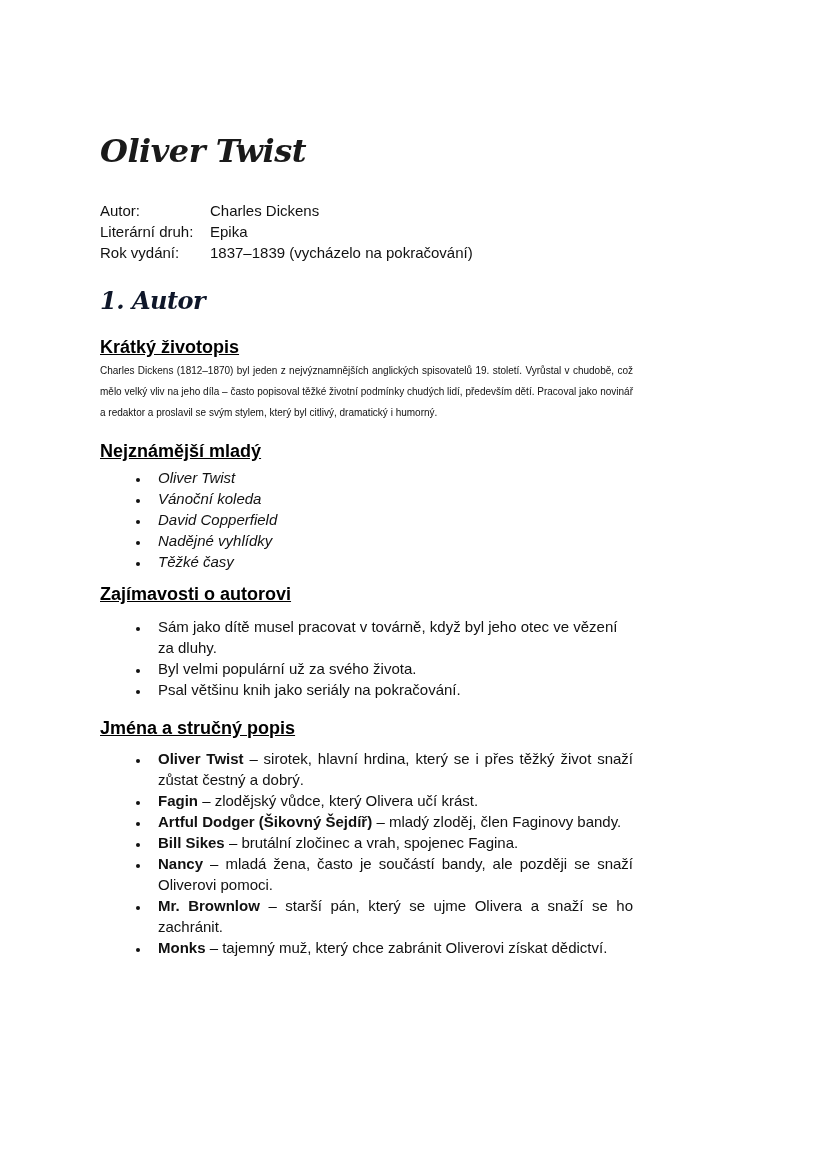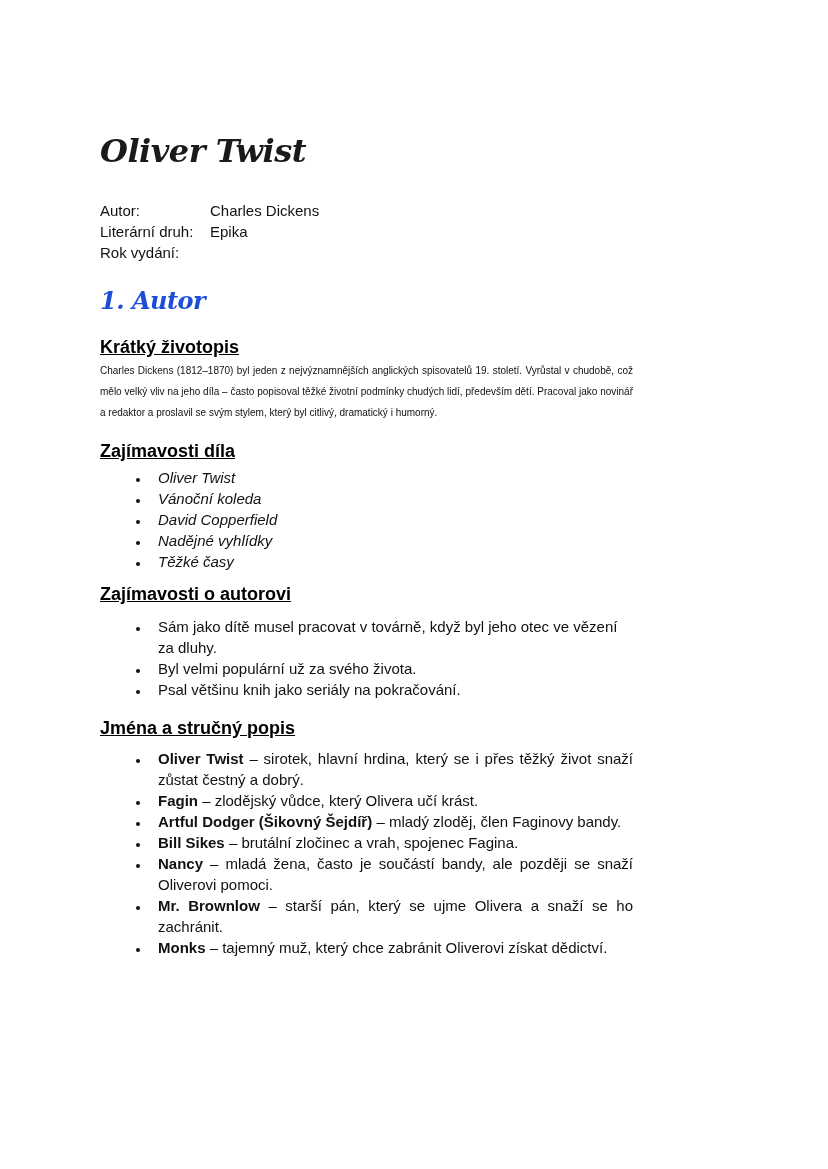--- a/index.html
+++ b/index.html
@@ -33,21 +33,21 @@
     margin: 0 0 28px 0;
     color: #1a1a1a;
   }
   .h1-script {
     font-family: "DejaVu Serif", serif;
     font-style: italic;
     font-weight: bold;
     font-size: 24px;
     line-height: 32px;
     letter-spacing: -0.5px;
-    color: #1d4ed8;
+    color: #0f172a;
   }
   #h1-autor { margin: 0 0 18px 0; }
   #h1-postavy { margin: 0 0 24px 0; }
 
   .h2 {
     font-size: 18px;
     line-height: 24px;
     font-weight: bold;
     color: #000000;
     text-decoration: underline;
@@ -109,29 +109,30 @@
     <div class="meta-row">
       <span class="meta-label">Autor:</span>
       <span><span class="meta-value">Charles Dickens</span><span class="meta-note"></span></span>
     </div>
     <div class="meta-row">
       <span class="meta-label">Literární druh:</span>
       <span><span class="meta-value">Epika</span><span class="meta-note"></span></span>
     </div>
     <div class="meta-row">
       <span class="meta-label">Rok vydání:</span>
+      <span><span class="meta-value">1837–1839</span><span class="meta-note"> (vycházelo na pokračování)</span></span>
     </div>
   </div>
 
   <h2 class="h1-script" id="h1-autor">1. Autor</h2>
 
   <h3 class="h2" id="h2-bio">Krátký životopis</h3>
   <p class="body-text">Charles Dickens (1812–1870) byl jeden z nejvýznamnějších anglických spisovatelů 19. století. Vyrůstal v chudobě, což mělo velký vliv na jeho díla – často popisoval těžké životní podmínky chudých lidí, především dětí. Pracoval jako novinář a redaktor a proslavil se svým stylem, který byl citlivý, dramatický i humorný.</p>
 
-  <h3 class="h2" id="h2-works">Zajímavosti díla</h3>
+  <h3 class="h2" id="h2-works">Nejznámější mladý</h3>
   <ul class="works">
     <li>Oliver Twist</li>
     <li>Vánoční koleda</li>
     <li>David Copperfield</li>
     <li>Nadějné vyhlídky</li>
     <li>Těžké časy</li>
   </ul>
 
   <h3 class="h2" id="h2-facts">Zajímavosti o autorovi</h3>
   <ul class="facts">

